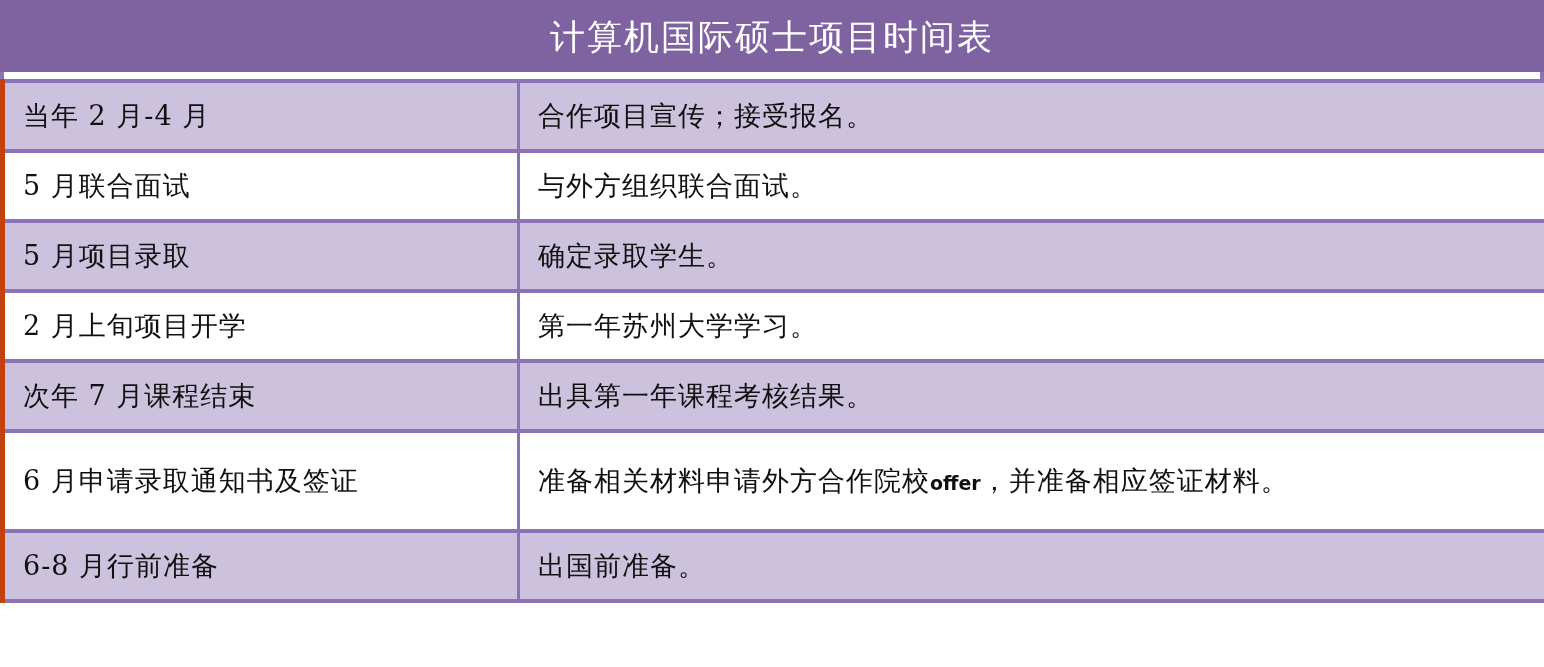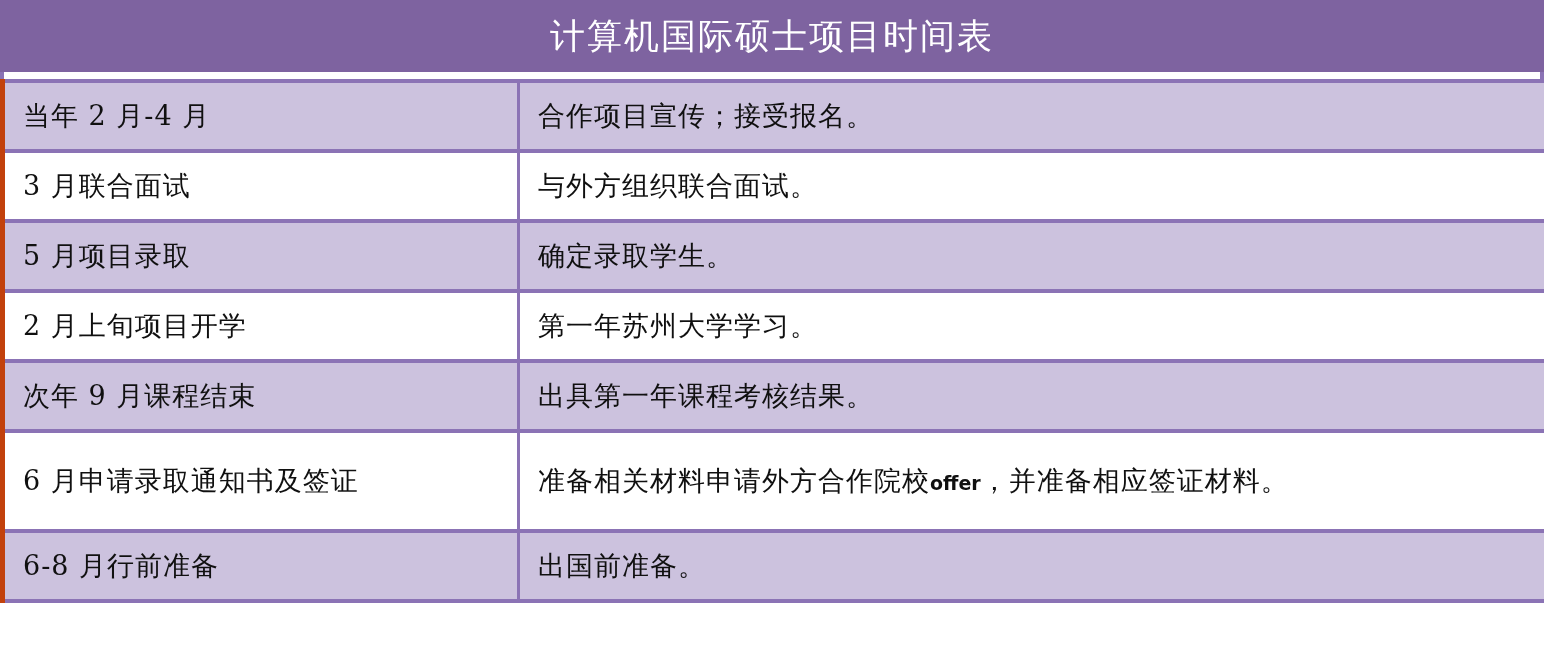--- a/index.html
+++ b/index.html
@@ -28,21 +28,21 @@
     background: #7e63a0;
     display: flex;
     align-items: center;
     justify-content: center;
     box-sizing: border-box;
   }
   .title-text {
     color: #ffffff;
     font-size: 35px;
     letter-spacing: 2px;
-    font-family: Liberation Serif, serif;
+    font-family: Liberation Sans, sans-serif;
     white-space: nowrap;
     line-height: 1;
   }
 
   
   .banner-gap {
     height: 7px;
     background: #ffffff;
     border-left: 4px solid #8b73b5;
     border-right: 4px solid #8b73b5;
@@ -114,36 +114,36 @@
       <col class="col-desc">
     </colgroup>
     <tbody>
 
       <tr class="row-shaded row-h-normal">
         <td class="cell-phase">当年 2 月-4 月</td>
         <td class="cell-desc">合作项目宣传；接受报名。</td>
       </tr>
 
       <tr class="row-plain row-h-normal">
-        <td class="cell-phase">3 月联合面试</td>
+        <td class="cell-phase">5 月联合面试</td>
         <td class="cell-desc">与外方组织联合面试。</td>
       </tr>
 
       <tr class="row-shaded row-h-normal">
         <td class="cell-phase">5 月项目录取</td>
         <td class="cell-desc">确定录取学生。</td>
       </tr>
 
       <tr class="row-plain row-h-normal">
         <td class="cell-phase">2 月上旬项目开学</td>
         <td class="cell-desc">第一年苏州大学学习。</td>
       </tr>
 
       <tr class="row-shaded row-h-normal">
-        <td class="cell-phase">次年 9 月课程结束</td>
+        <td class="cell-phase">次年 7 月课程结束</td>
         <td class="cell-desc">出具第一年课程考核结果。</td>
       </tr>
 
       <tr class="row-plain row-h-tall">
         <td class="cell-phase">6 月申请录取通知书及签证</td>
         <td class="cell-desc"><span>准备相关材料申请外方合作院校</span><span class="latin">offer</span><span>，并准备相应签证材料。</span></td>
       </tr>
 
       <tr class="row-shaded row-h-normal">
         <td class="cell-phase">6-8 月行前准备</td>

